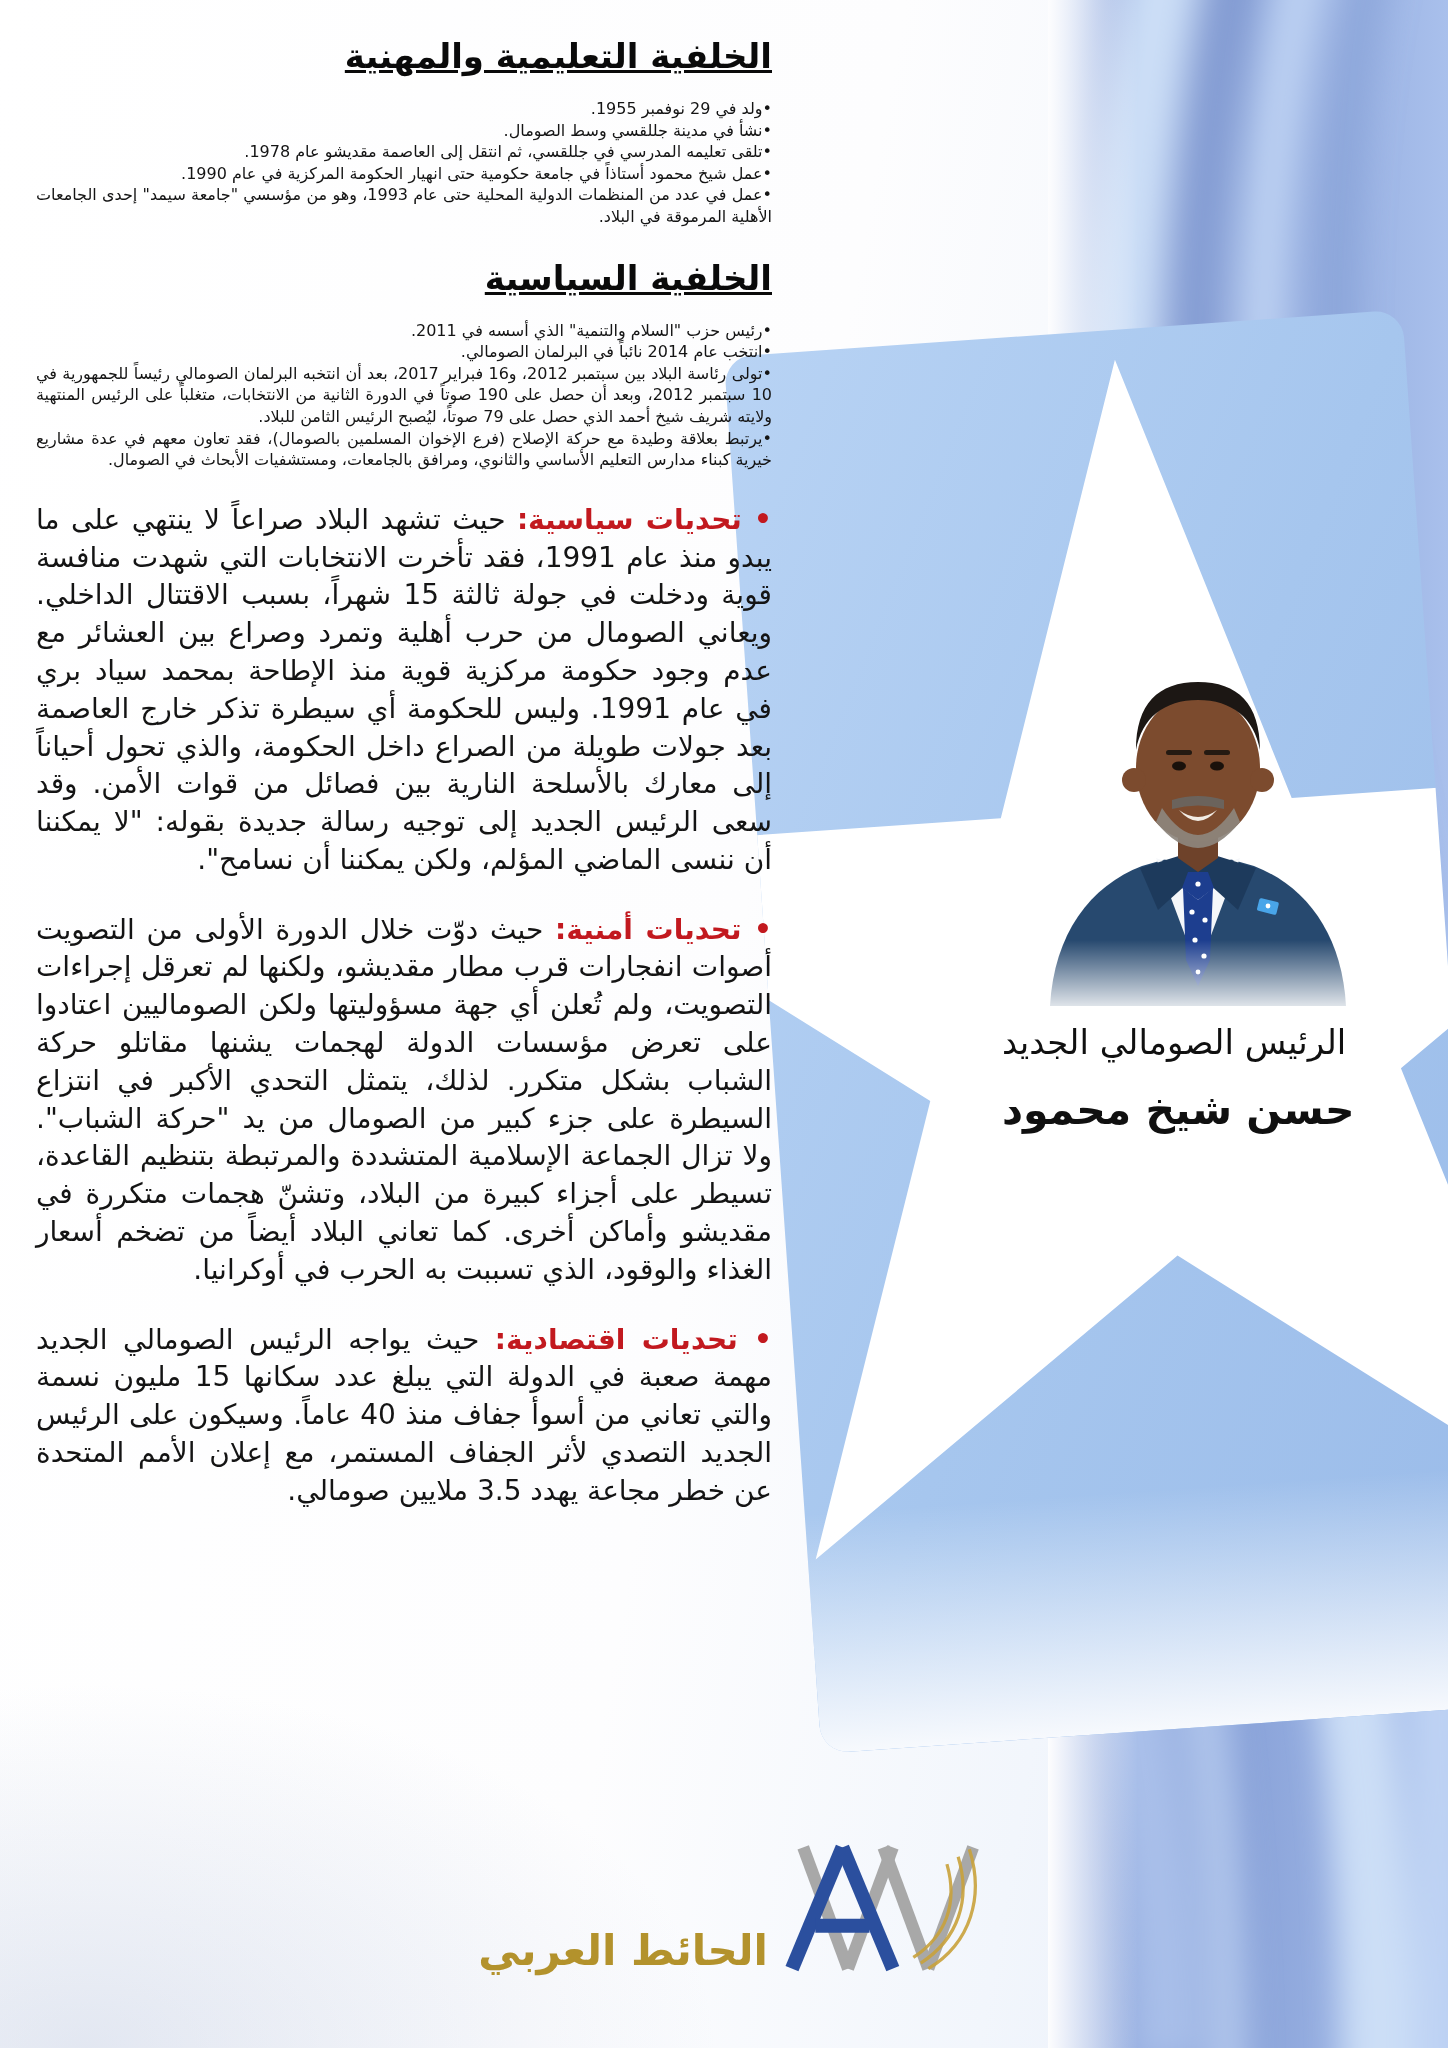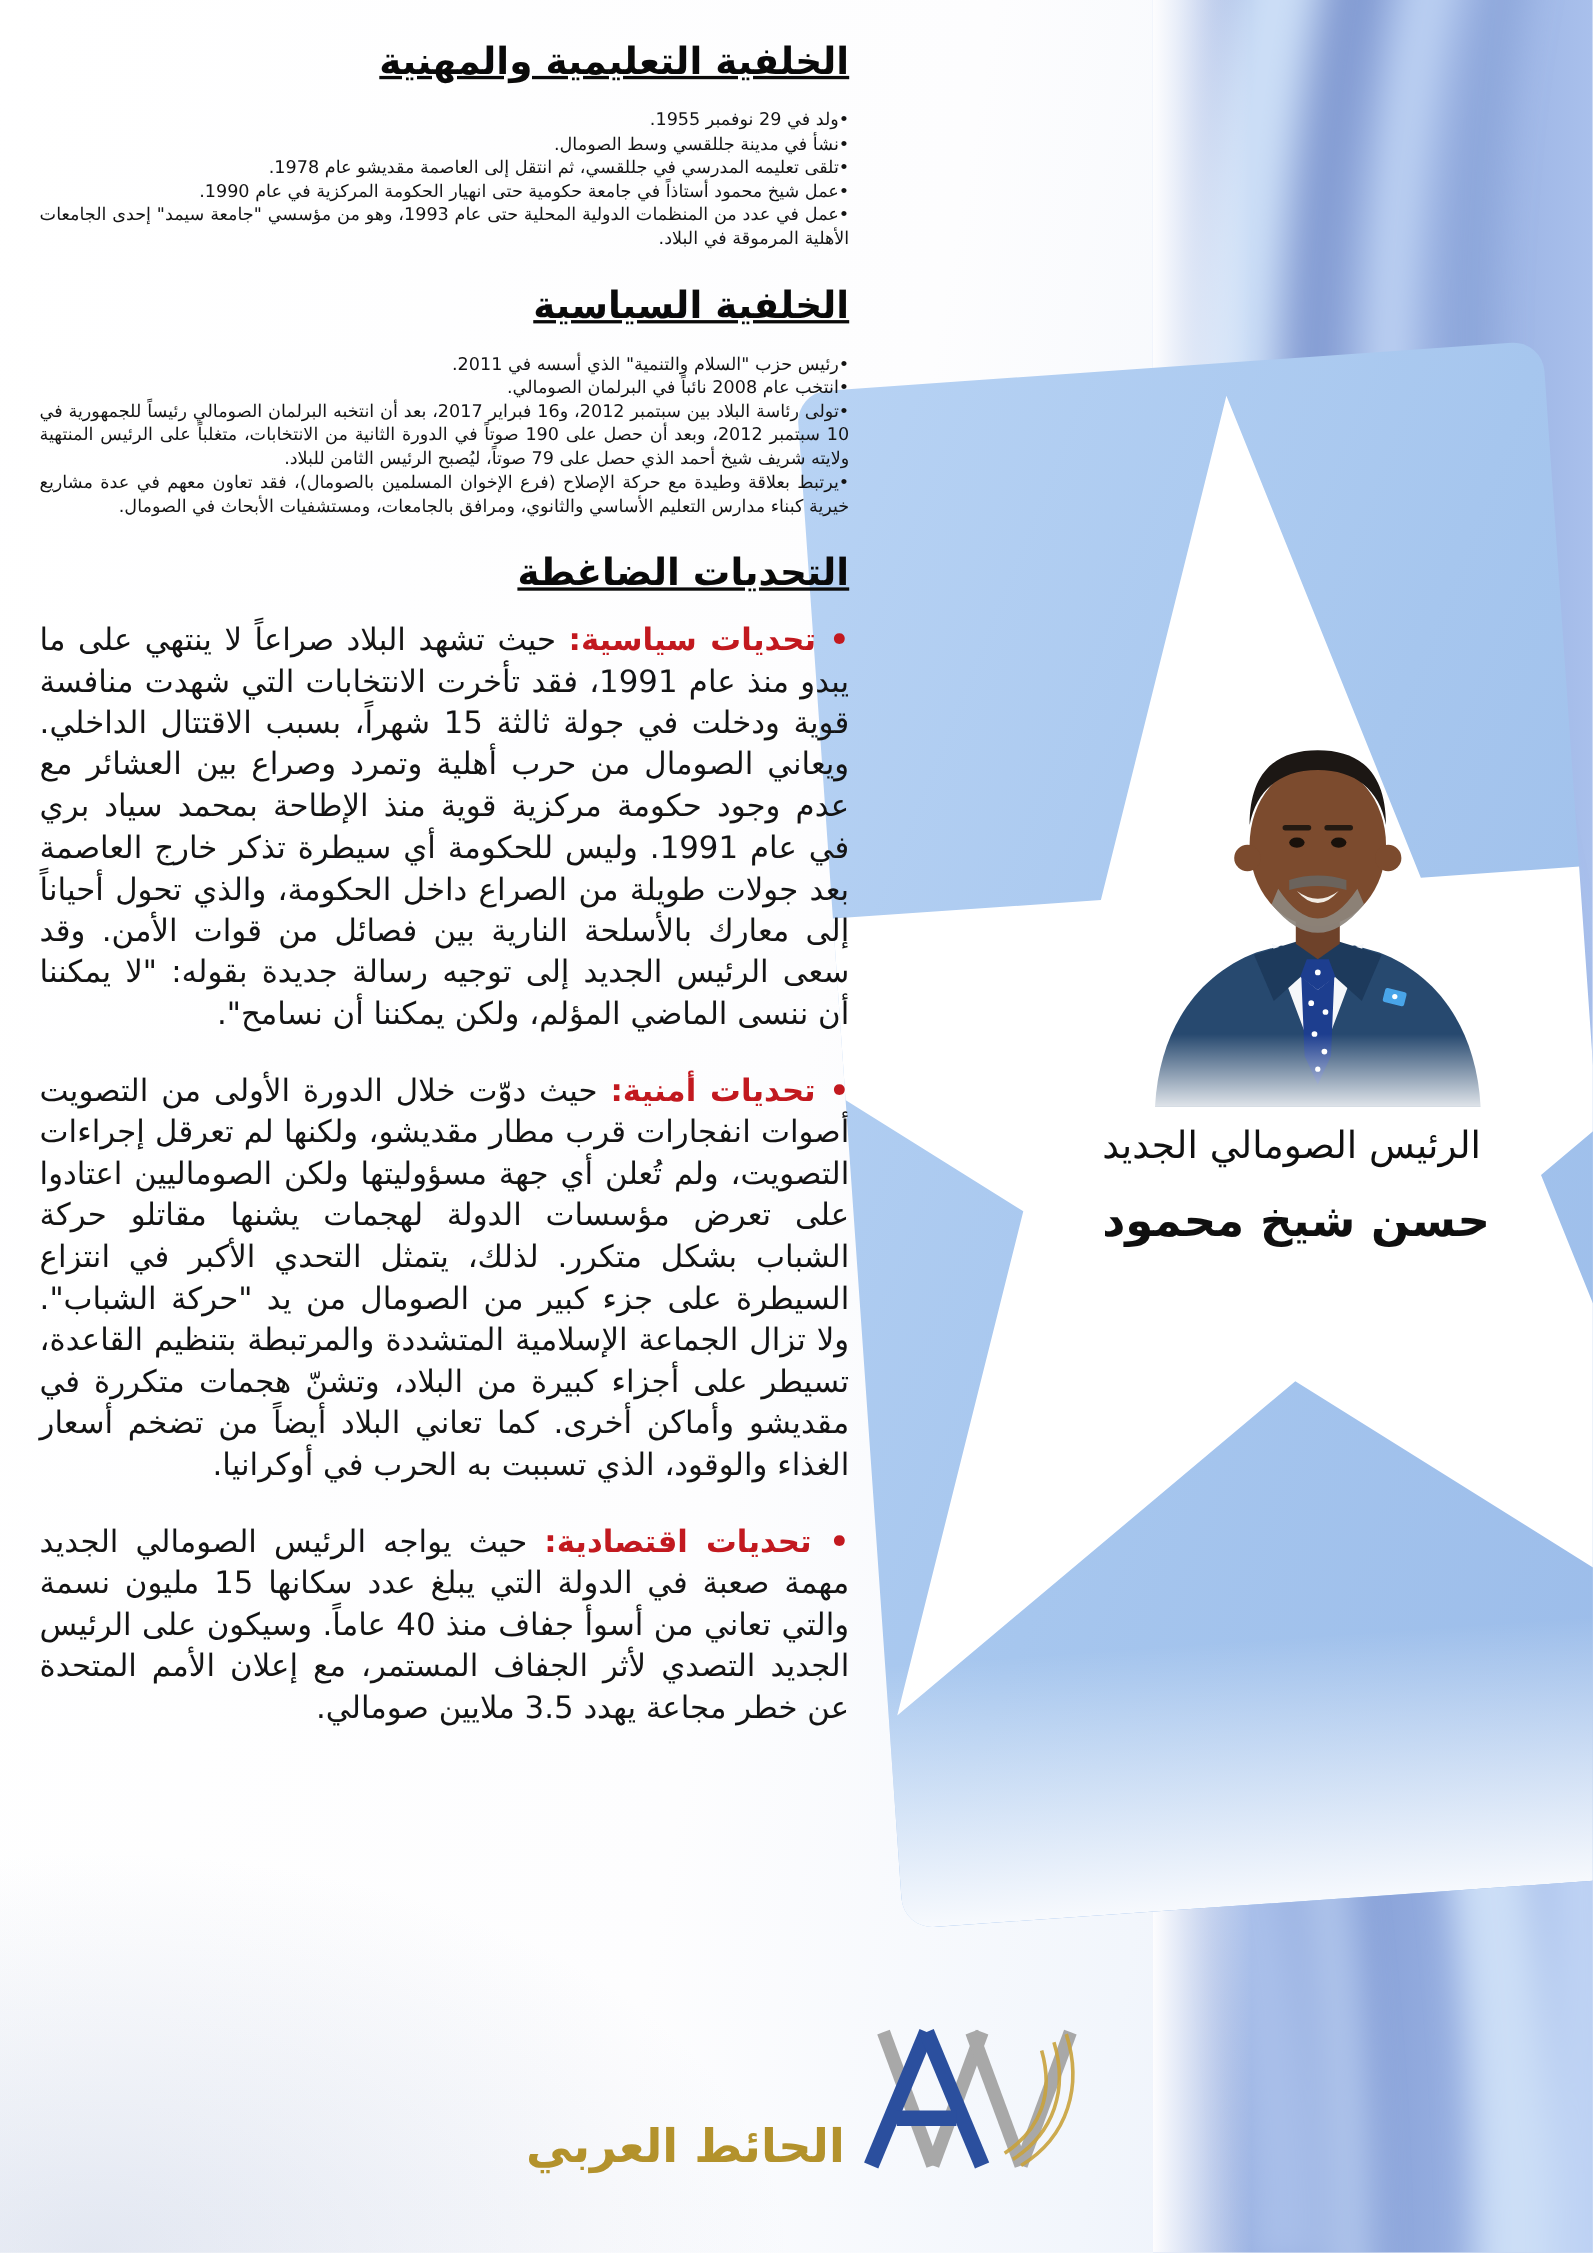--- a/index.html
+++ b/index.html
@@ -160,26 +160,25 @@
     <li>•ولد في 29 نوفمبر 1955.</li>
     <li>•نشأ في مدينة جللقسي وسط الصومال.</li>
     <li>•تلقى تعليمه المدرسي في جللقسي، ثم انتقل إلى العاصمة مقديشو عام 1978.</li>
     <li>•عمل شيخ محمود أستاذاً في جامعة حكومية حتى انهيار الحكومة المركزية في عام 1990.</li>
     <li>•عمل في عدد من المنظمات الدولية المحلية حتى عام 1993، وهو من مؤسسي "جامعة سيمد" إحدى الجامعات الأهلية المرموقة في البلاد.</li>
   </ul>
 
   <h2 class="sec-heading">الخلفية السياسية</h2>
   <ul class="blist">
     <li>•رئيس حزب "السلام والتنمية" الذي أسسه في 2011.</li>
-    <li>•انتخب عام 2008 نائباً في البرلمان الصومالي.</li>
+    <li>•انتخب عام 2014 نائباً في البرلمان الصومالي.</li>
     <li>•تولى رئاسة البلاد بين سبتمبر 2012، و16 فبراير 2017، بعد أن انتخبه البرلمان الصومالي رئيساً للجمهورية في 10 سبتمبر 2012، وبعد أن حصل على 190 صوتاً في الدورة الثانية من الانتخابات، متغلباً على الرئيس المنتهية ولايته شريف شيخ أحمد الذي حصل على 79 صوتاً، ليُصبح الرئيس الثامن للبلاد.</li>
     <li>•يرتبط بعلاقة وطيدة مع حركة الإصلاح (فرع الإخوان المسلمين بالصومال)، فقد تعاون معهم في عدة مشاريع خيرية كبناء مدارس التعليم الأساسي والثانوي، ومرافق بالجامعات، ومستشفيات الأبحاث في الصومال.</li>
   </ul>
 
-  <h2 class="sec-heading">التحديات الضاغطة</h2>
 
   <p class="challenge"><span class="lead">• تحديات سياسية:</span><span> حيث تشهد البلاد صراعاً لا ينتهي على ما يبدو منذ عام 1991، فقد تأخرت الانتخابات التي شهدت منافسة قوية ودخلت في جولة ثالثة 15 شهراً، بسبب الاقتتال الداخلي. ويعاني الصومال من حرب أهلية وتمرد وصراع بين العشائر مع عدم وجود حكومة مركزية قوية منذ الإطاحة بمحمد سياد بري في عام 1991. وليس للحكومة أي سيطرة تذكر خارج العاصمة بعد جولات طويلة من الصراع داخل الحكومة، والذي تحول أحياناً إلى معارك بالأسلحة النارية بين فصائل من قوات الأمن. وقد سعى الرئيس الجديد إلى توجيه رسالة جديدة بقوله: "لا يمكننا أن ننسى الماضي المؤلم، ولكن يمكننا أن نسامح".</span></p>
 
   <p class="challenge"><span class="lead">• تحديات أمنية:</span><span> حيث دوّت خلال الدورة الأولى من التصويت أصوات انفجارات قرب مطار مقديشو، ولكنها لم تعرقل إجراءات التصويت، ولم تُعلن أي جهة مسؤوليتها ولكن الصوماليين اعتادوا على تعرض مؤسسات الدولة لهجمات يشنها مقاتلو حركة الشباب بشكل متكرر. لذلك، يتمثل التحدي الأكبر في انتزاع السيطرة على جزء كبير من الصومال من يد "حركة الشباب". ولا تزال الجماعة الإسلامية المتشددة والمرتبطة بتنظيم القاعدة، تسيطر على أجزاء كبيرة من البلاد، وتشنّ هجمات متكررة في مقديشو وأماكن أخرى. كما تعاني البلاد أيضاً من تضخم أسعار الغذاء والوقود، الذي تسببت به الحرب في أوكرانيا.</span></p>
 
   <p class="challenge"><span class="lead">• تحديات اقتصادية:</span><span> حيث يواجه الرئيس الصومالي الجديد مهمة صعبة في الدولة التي يبلغ عدد سكانها 15 مليون نسمة والتي تعاني من أسوأ جفاف منذ 40 عاماً. وسيكون على الرئيس الجديد التصدي لأثر الجفاف المستمر، مع إعلان الأمم المتحدة عن خطر مجاعة يهدد 3.5 ملايين صومالي.</span></p>
 
 </div>
 
 <div class="footer">

